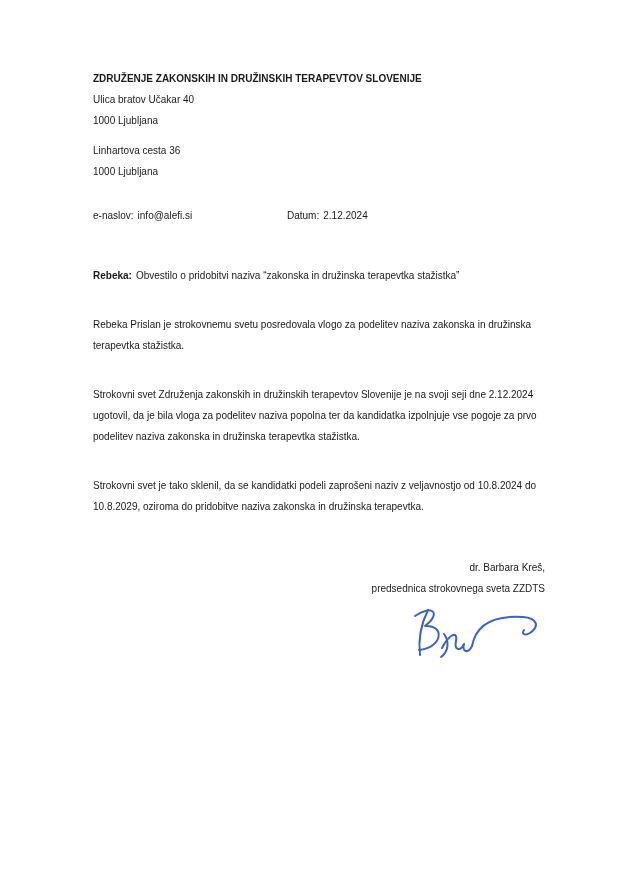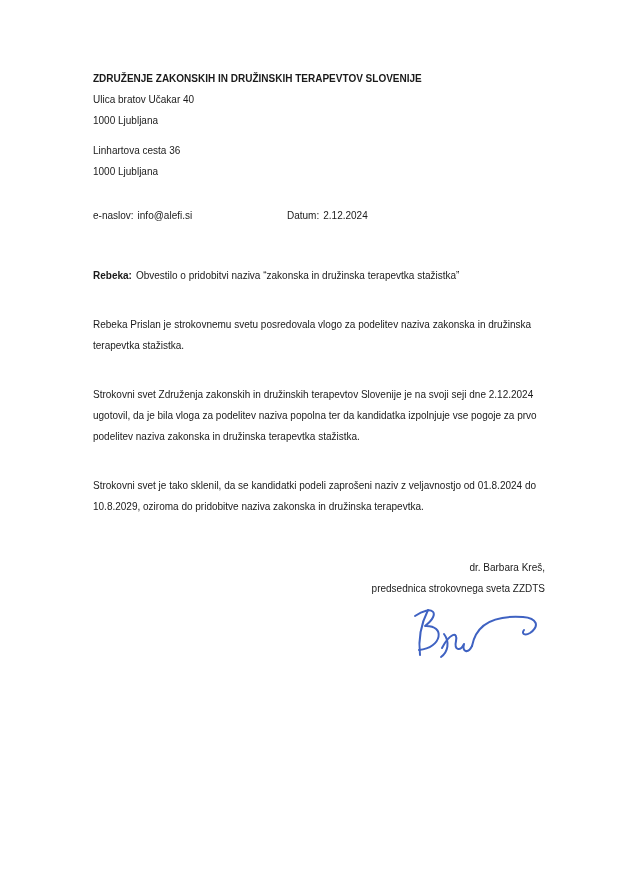--- a/index.html
+++ b/index.html
@@ -67,21 +67,21 @@
       <span class="meta-email"><span class="lbl">e-naslov:</span><span>info@alefi.si</span></span>
       <span class="meta-date"><span class="lbl">Datum:</span><span>2.12.2024</span></span>
     </div>
 
     <div class="subject">
       <span class="lbl">Rebeka:</span><span>Obvestilo o pridobitvi naziva “zakonska in družinska terapevtka stažistka”</span>
     </div>
 
     <p class="para">Rebeka Prislan je strokovnemu svetu posredovala vlogo za podelitev naziva zakonska in družinska terapevtka stažistka.</p>
     <p class="para">Strokovni svet Združenja zakonskih in družinskih terapevtov Slovenije je na svoji seji dne 2.12.2024 ugotovil, da je bila vloga za podelitev naziva popolna ter da kandidatka izpolnjuje vse pogoje za prvo podelitev naziva zakonska in družinska terapevtka stažistka.</p>
-    <p class="para">Strokovni svet je tako sklenil, da se kandidatki podeli zaprošeni naziv z veljavnostjo od 01.8.2024 do 10.8.2029, oziroma do pridobitve naziva zakonska in družinska terapevtka.</p>
+    <p class="para">Strokovni svet je tako sklenil, da se kandidatki podeli zaprošeni naziv z veljavnostjo od 10.8.2024 do 10.8.2029, oziroma do pridobitve naziva zakonska in družinska terapevtka.</p>
 
     <div class="closing">
       <div>dr. Barbara Kreš,</div>
       <div>predsednica strokovnega sveta ZZDTS</div>
     </div>
 
     <div class="signature-wrap">
       <svg width="140" height="72" viewBox="0 0 140 72" fill="none" stroke="#3f62c2" stroke-width="2" stroke-linecap="round" stroke-linejoin="round">
         <path d="M23 7 C17 19 13 36 15 52"></path>
         <path d="M10 13 C27 1 37 10 20 23 C41 22 37 45 14 47"></path>

